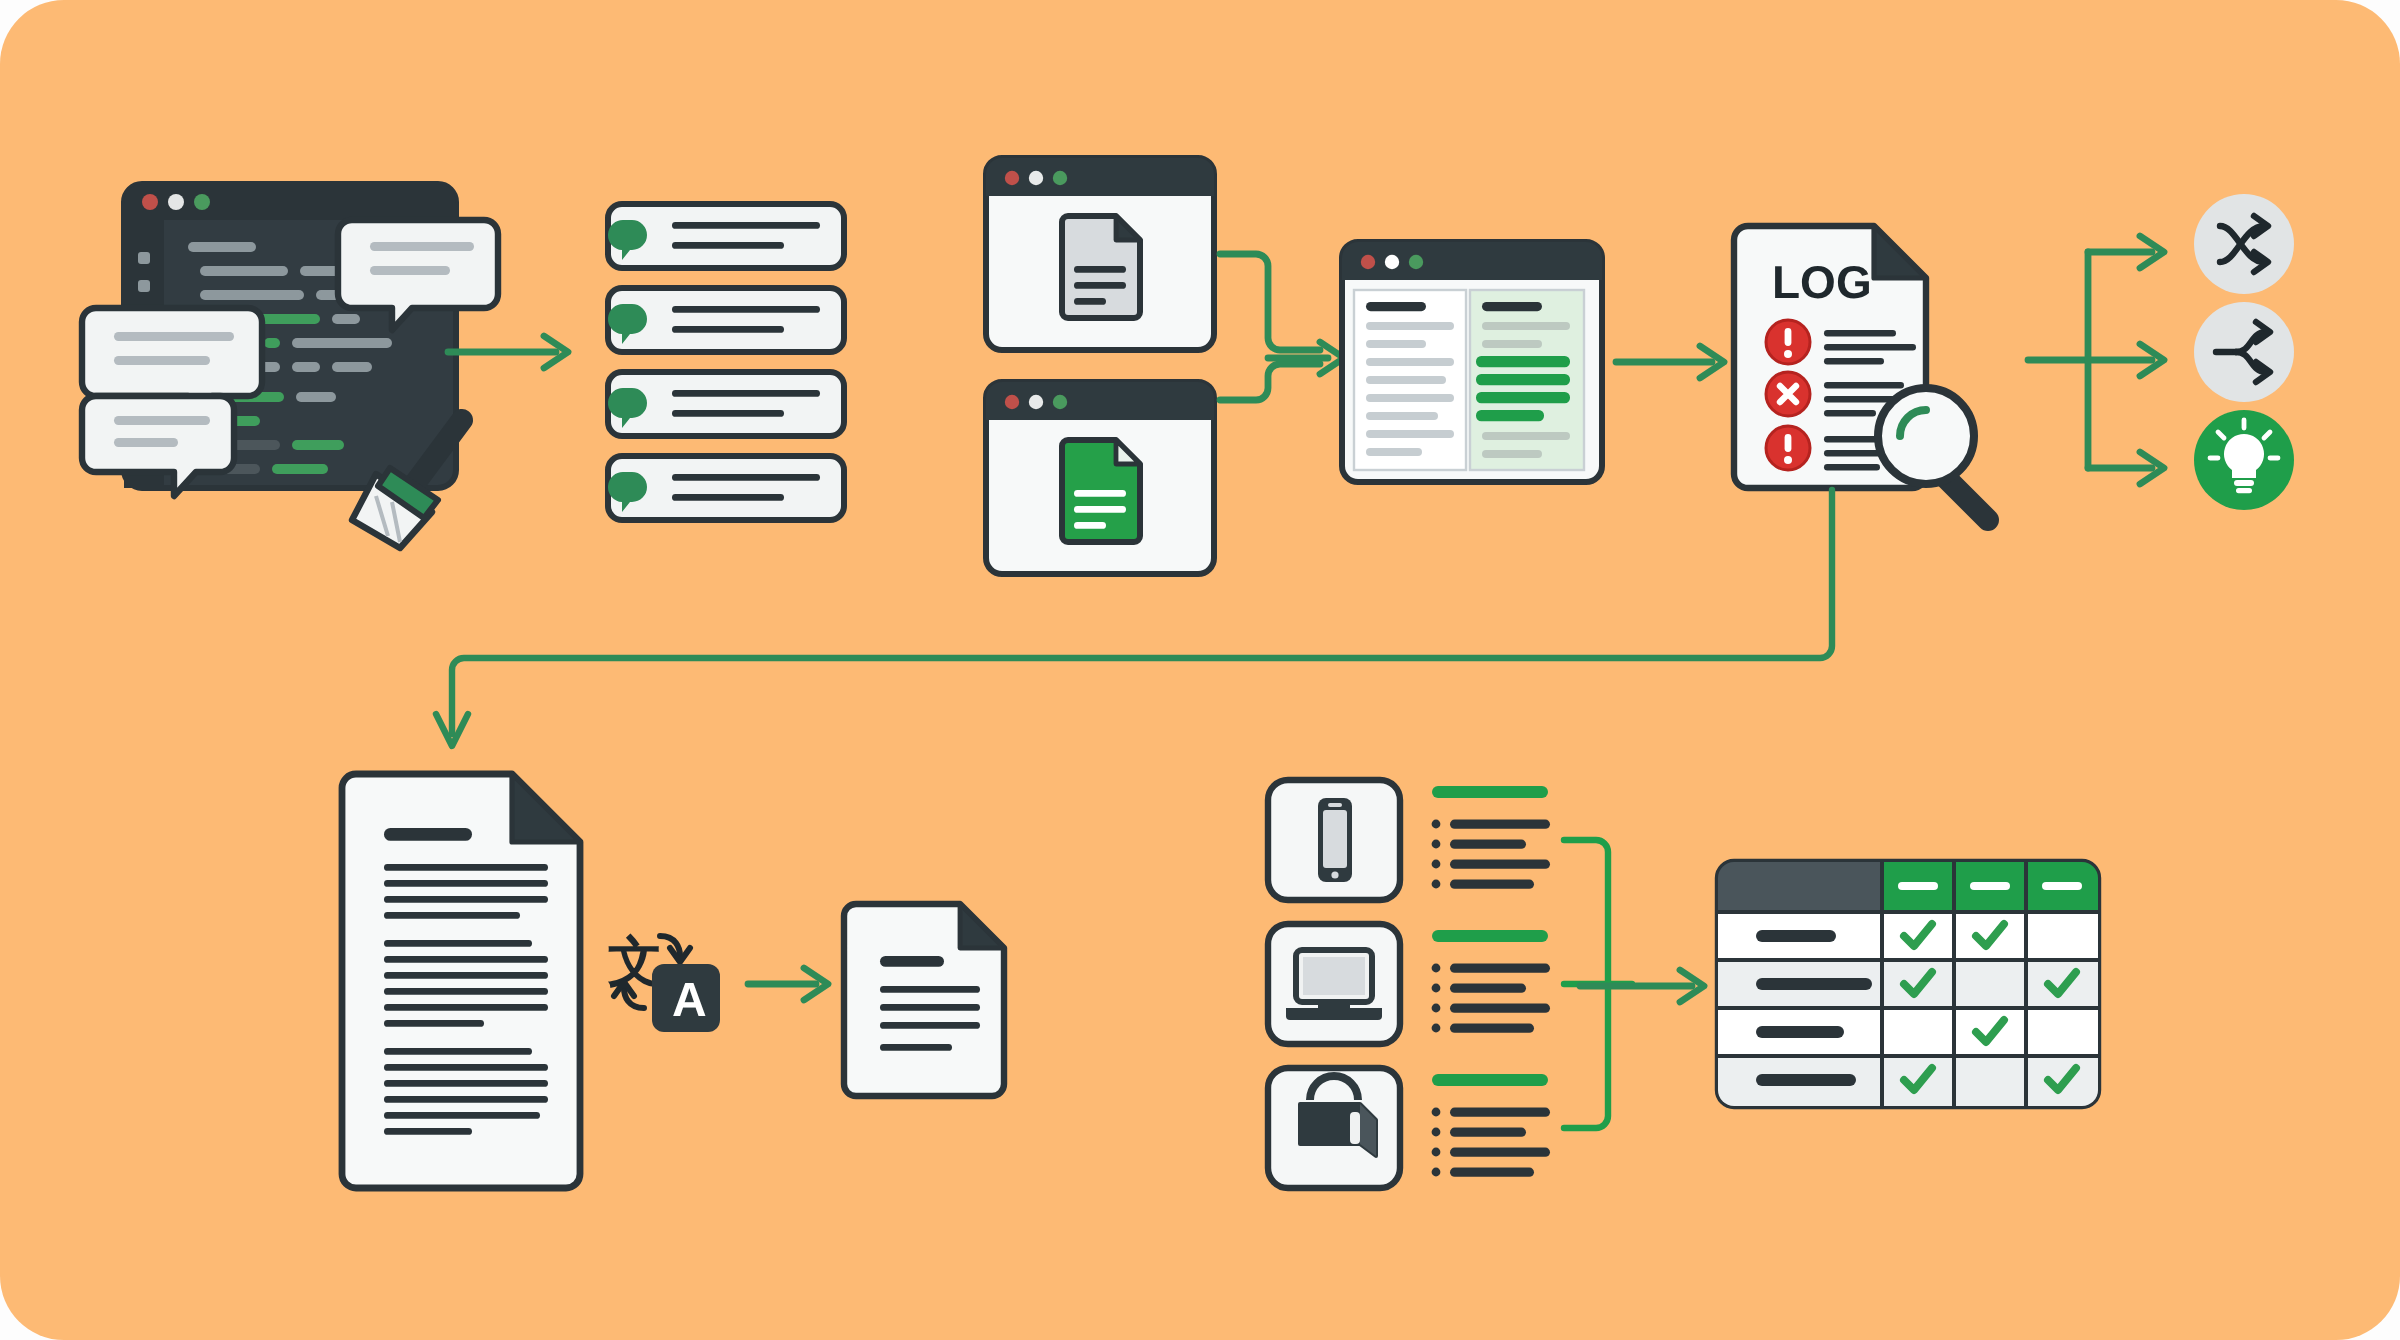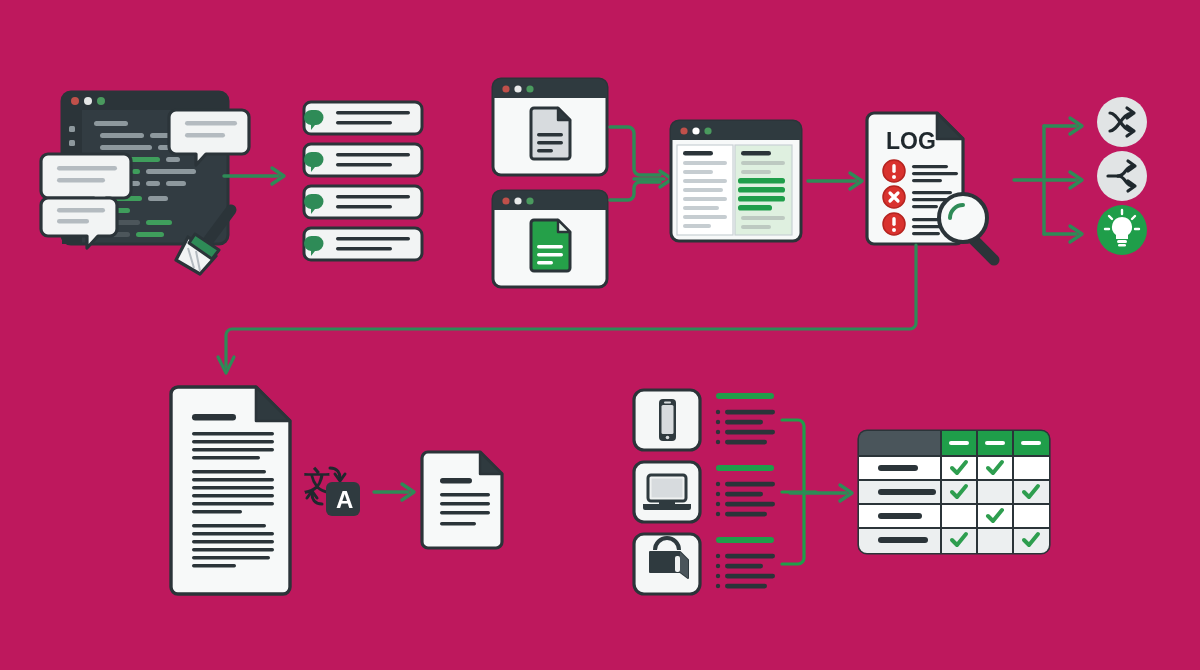--- a/index.html
+++ b/index.html
@@ -1,17 +1,17 @@
 <!DOCTYPE html>
 <html><head>
 <meta charset="utf-8">
 <style>
   html,body{margin:0;padding:0;background:#fdfdfd;}
   body{width:1200px;height:670px;font-family:"Liberation Sans",sans-serif;overflow:hidden;}
-  #stage{position:relative;width:1200px;height:670px;background:#be185d;}
+  #stage{position:relative;width:1200px;height:670px;background:#fdba74;border-radius:32px;}
   .abs{position:absolute;}
   svg{display:block;overflow:visible;}
   .node{position:absolute;}
 </style>
 </head>
 <body>
 
 <div id="stage">
 
   <div class="node" style="left:48px;top:88px;width:200px;height:175px;">

